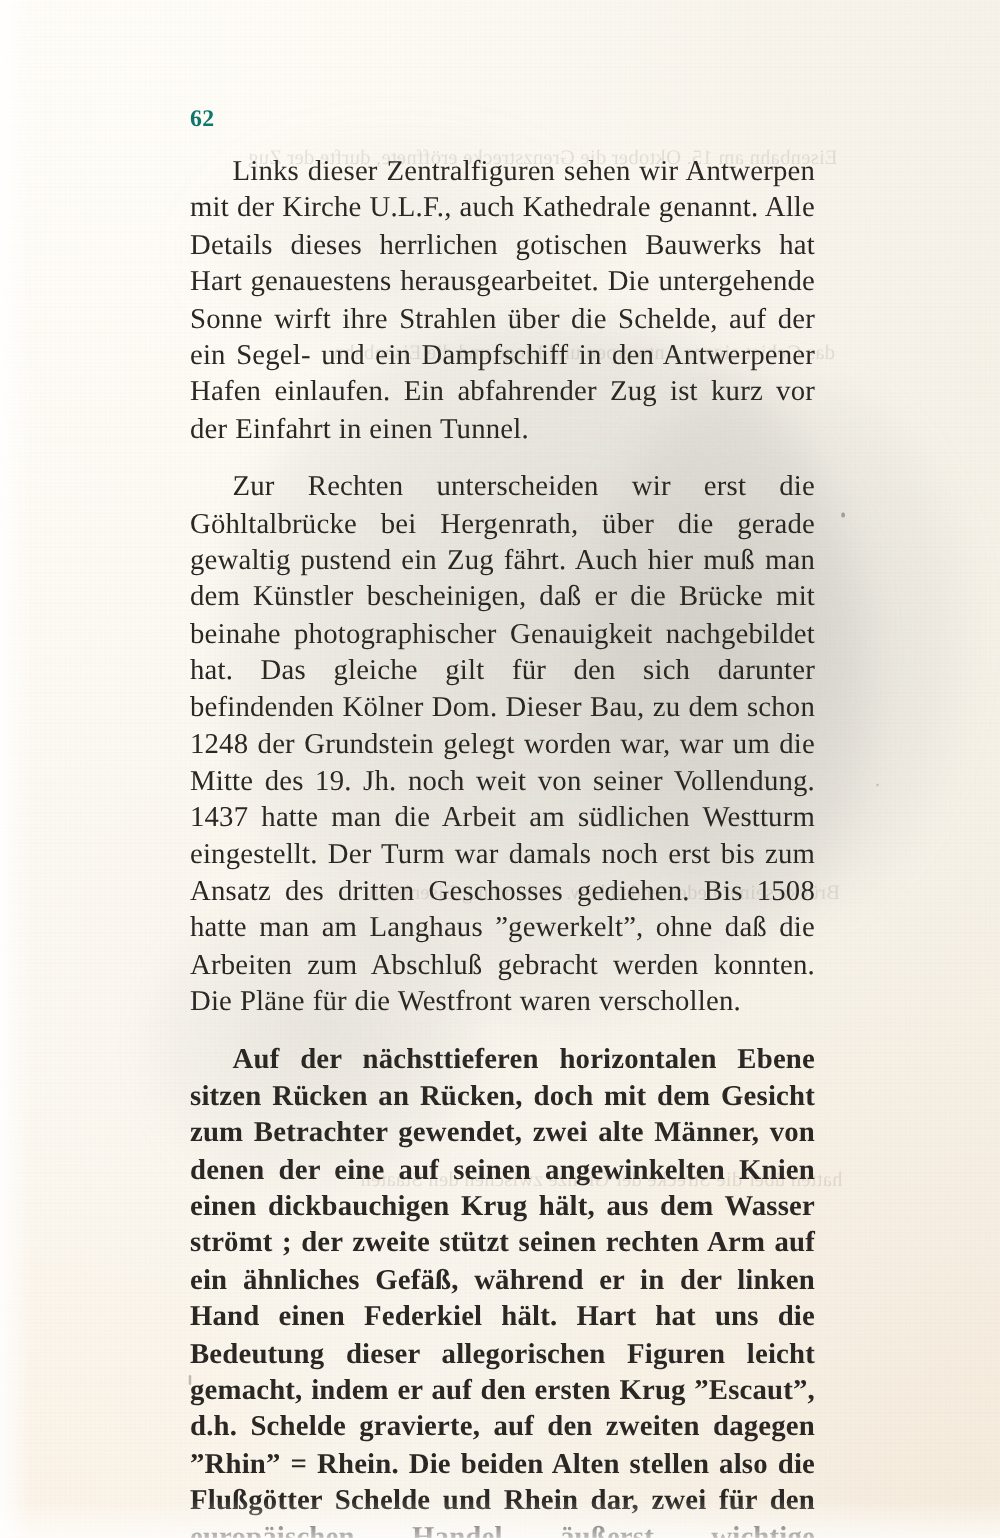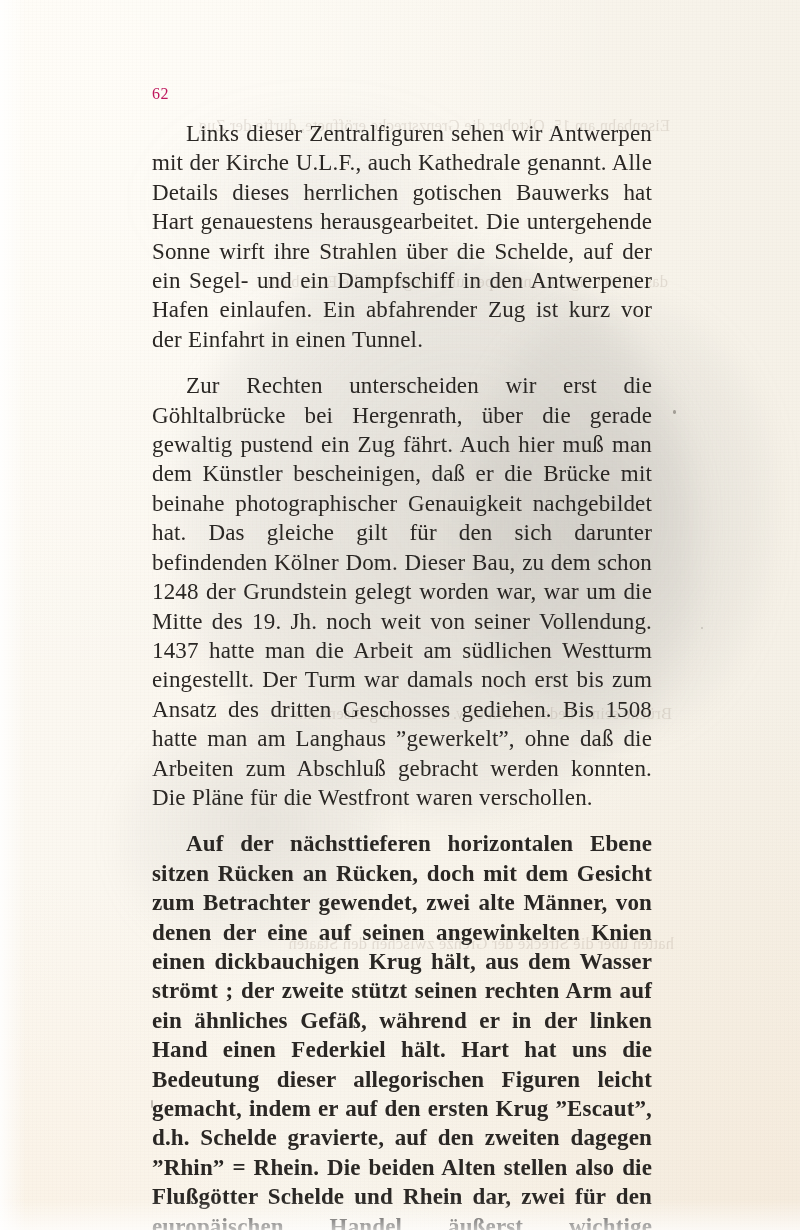--- a/index.html
+++ b/index.html
@@ -112,23 +112,23 @@
 
   
   .content {
     position: absolute;
     left: 152px;
     top: 86px;
     width: 500px;
   }
 
   .folio {
-    font-size: 16px;
-    font-weight: 400;
-    color: #be185d;
+    font-size: 19px;
+    font-weight: 700;
+    color: #0f766e;
     letter-spacing: 0.4px;
     margin-bottom: 17px;
     line-height: 1;
   }
 
   p.para {
     margin: 0 0 17px 0;
     font-size: 23px;
     line-height: 29.4px;
     color: #2a2724;

